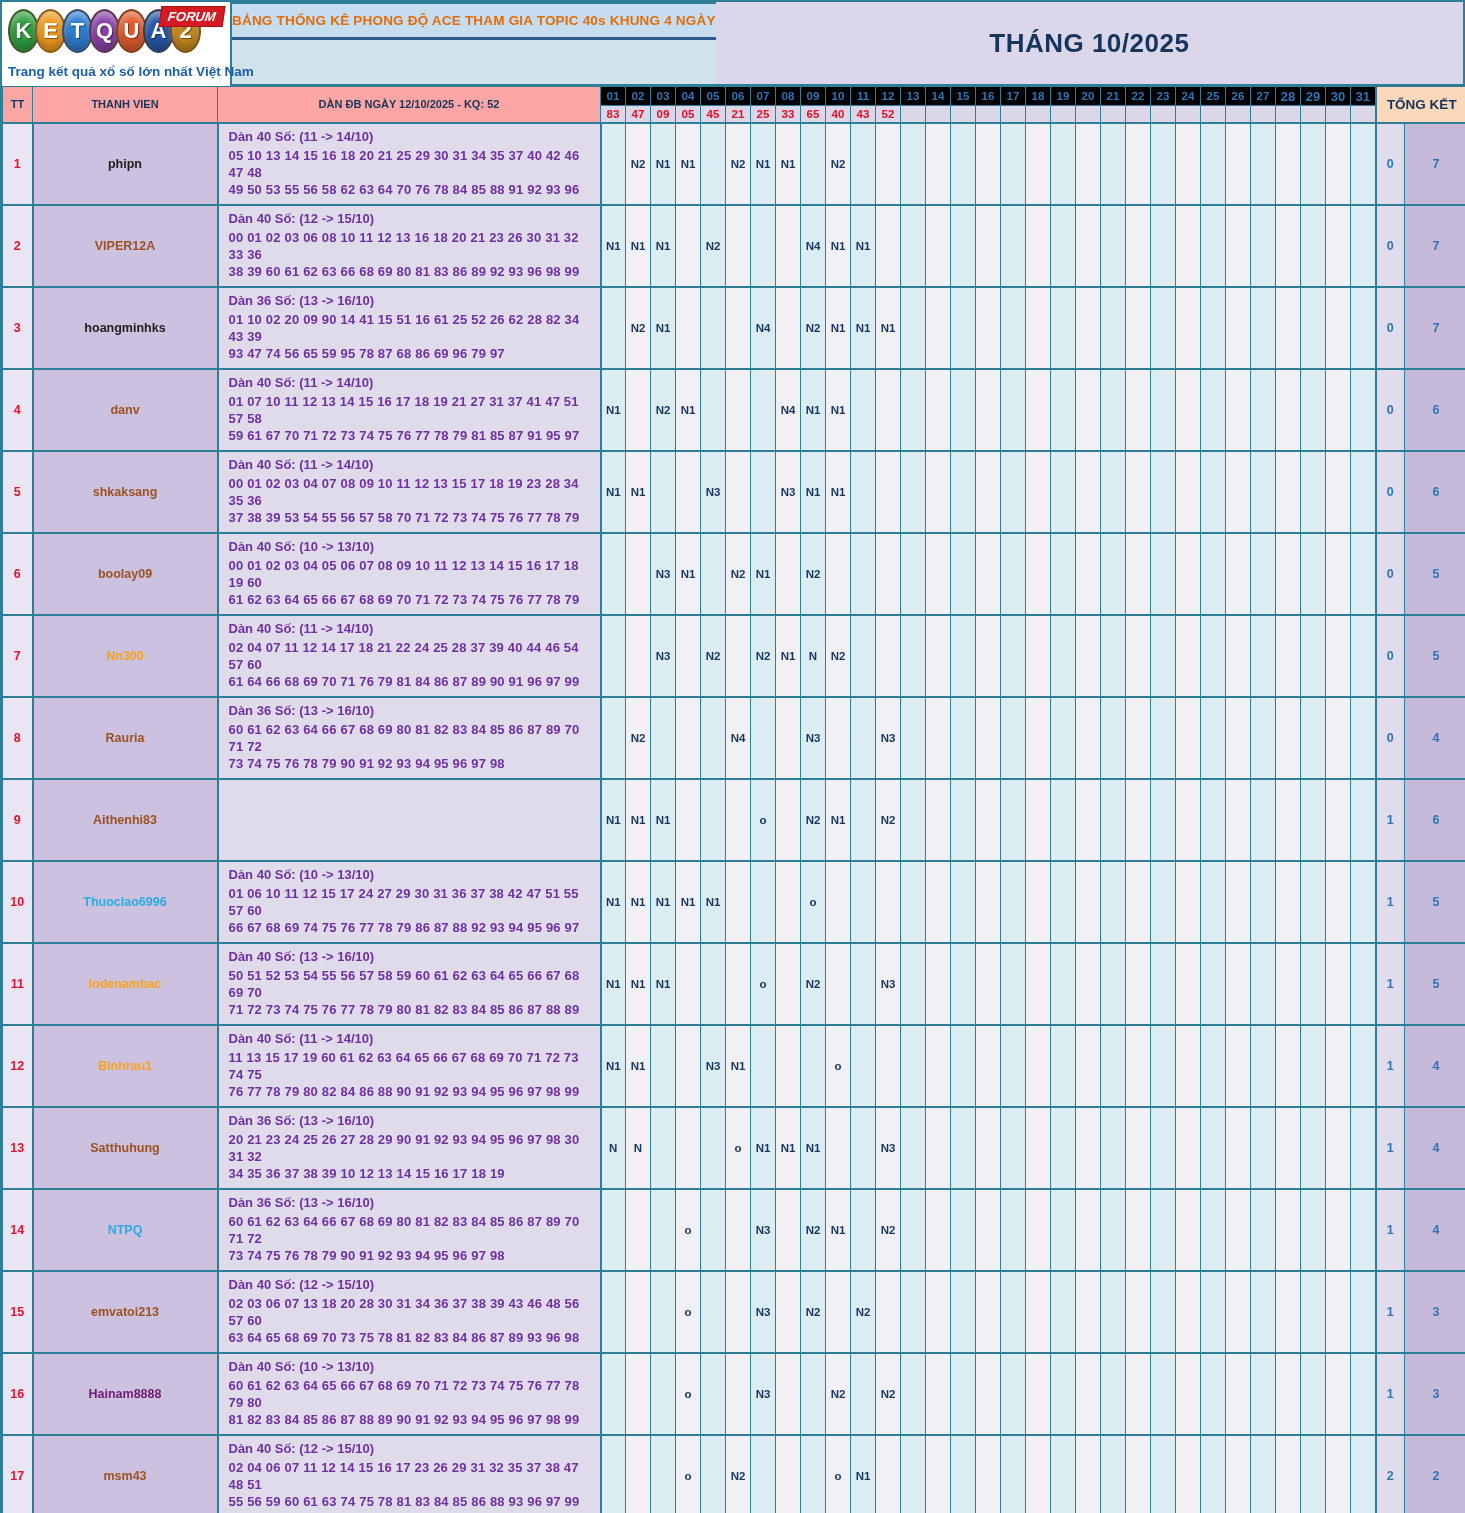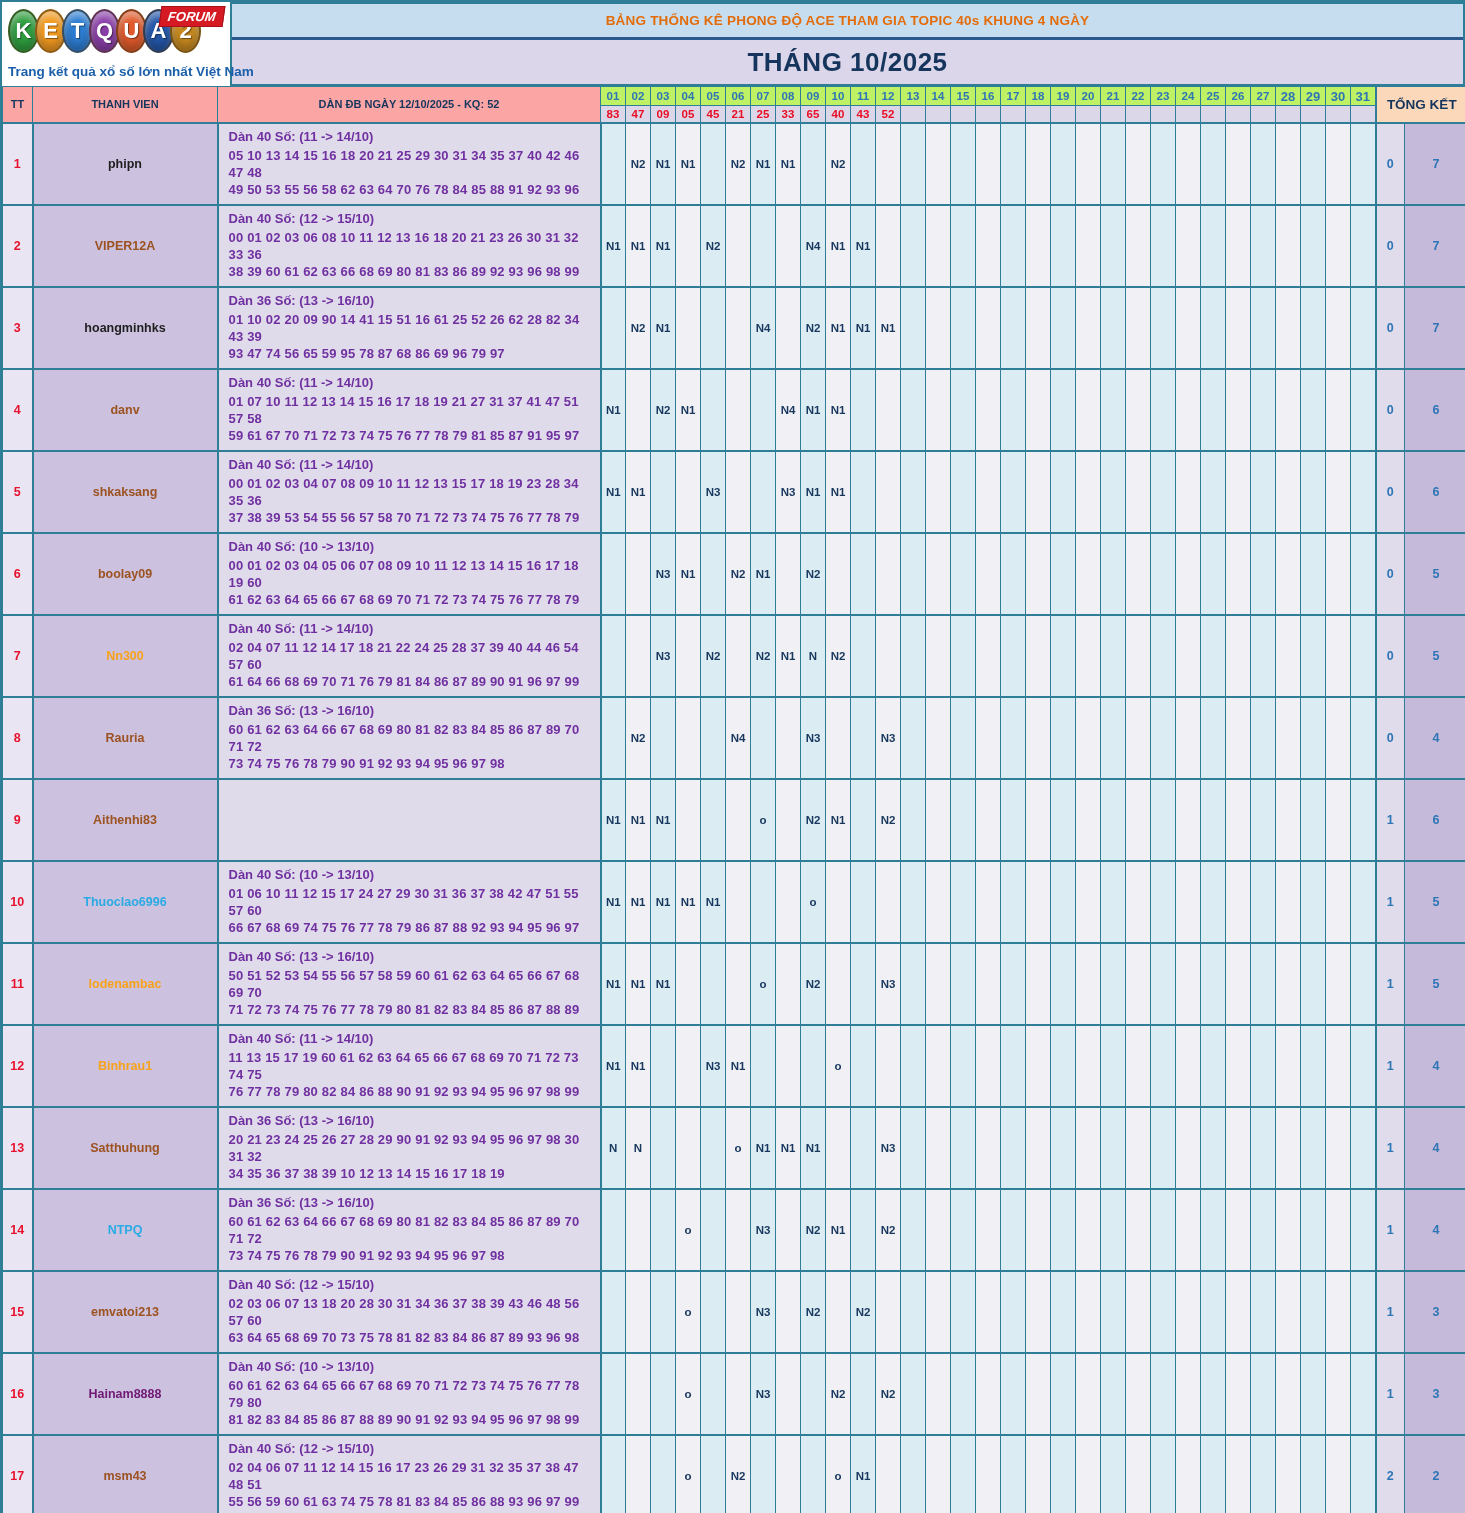--- a/index.html
+++ b/index.html
@@ -7,21 +7,21 @@
     width:1465px;height:1513px;
     background:#d2e3ec;
     font-family:"Liberation Sans", sans-serif;
     position:relative; overflow:hidden;
     -webkit-font-smoothing:antialiased;
   }
   .frame{width:1465px;height:1513px;border:2px solid #2e7e98;box-sizing:border-box;}
 
   
   .top{height:84px;position:relative;box-sizing:border-box;border-bottom:2px solid #2e7e98;}
-  .bands{margin-left:228px;height:100%;display:flex;flex-direction:column;border-left:2px solid #2e7e98;}
+  .bands{margin-left:228px;height:100%;display:flex;flex-direction:row;border-left:2px solid #2e7e98;}
   .band1{
     height:33px;background:#c6ddf0;border-top:2px solid #2e7e98;
     border-bottom:3px solid #2d5a8e;
     display:flex;align-items:center;justify-content:center;
   }
   .band1 .t{color:#e36c0a;font-weight:bold;font-size:13.5px;letter-spacing:.2px;}
   .band2{
     flex:1;background:#dbd6e9;
     display:flex;align-items:center;justify-content:center;
   }
@@ -50,21 +50,21 @@
   .tagline{
     margin-top:8px;color:#1b5faa;font-weight:bold;font-size:13.5px;white-space:nowrap;
   }
 
   
   table{border-collapse:collapse;table-layout:fixed;width:1465px;}
   td,th{box-sizing:border-box;padding:0;overflow:hidden;}
   th,td{border:1px solid #2e7e98;}
   tr.member-row > td{border-top:2.5px solid #2e7e98;}
   .corner-h{background:#fca5a5;color:#16355c;font-weight:bold;font-size:11px;text-align:center;}
-  .day-h{background:#bef264;color:#2e75b6;font-weight:bold;font-size:11.5px;text-align:center;height:19px;}
+  .day-h{background:#000000;color:#2e75b6;font-weight:bold;font-size:11.5px;text-align:center;height:19px;}
   .day-h-big{font-size:13px;text-align:center;}
   .res-cell{background:#dcd7e8;color:#ea0c23;font-weight:bold;font-size:11.5px;text-align:center;height:17px;}
   .total-h{background:#fbd8ba;color:#16355c;font-weight:bold;font-size:13.5px;text-align:center;border-left:2.5px solid #2e7e98;}
 
   tr.member-row{height:82px;}
   td.tt-cell{background:#e9e5f3;color:#e8112d;font-weight:bold;font-size:12.5px;text-align:center;}
   td.name-cell{background:#ccc1de;font-weight:bold;font-size:12.5px;text-align:center;border-right:2px solid #2e7e98;border-left:2px solid #2e7e98;}
   td.dan-cell{background:#dfdbeb;color:#7030a0;font-weight:bold;font-size:13px;
               vertical-align:middle;padding:4px 10px;border-right:2px solid #2e7e98;}
   td.dan-cell .dan-title{margin-bottom:3px;}

